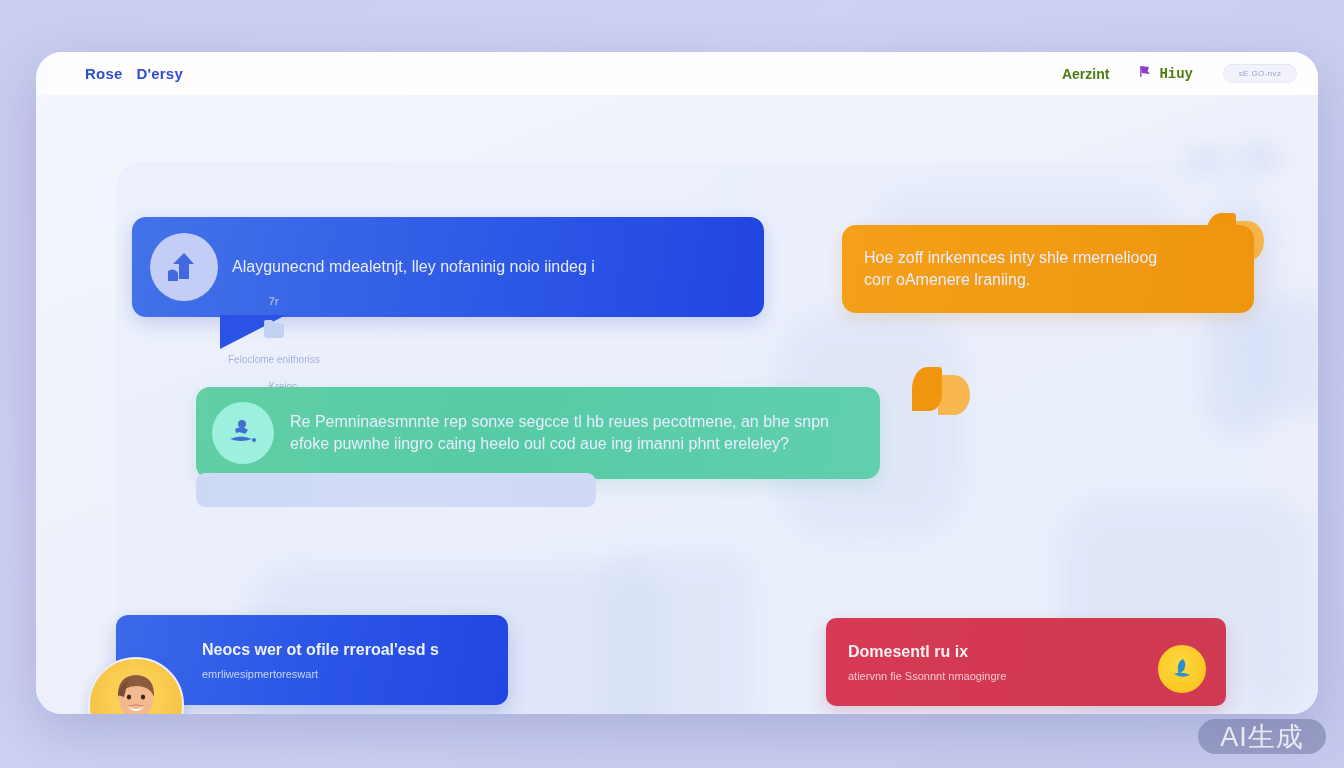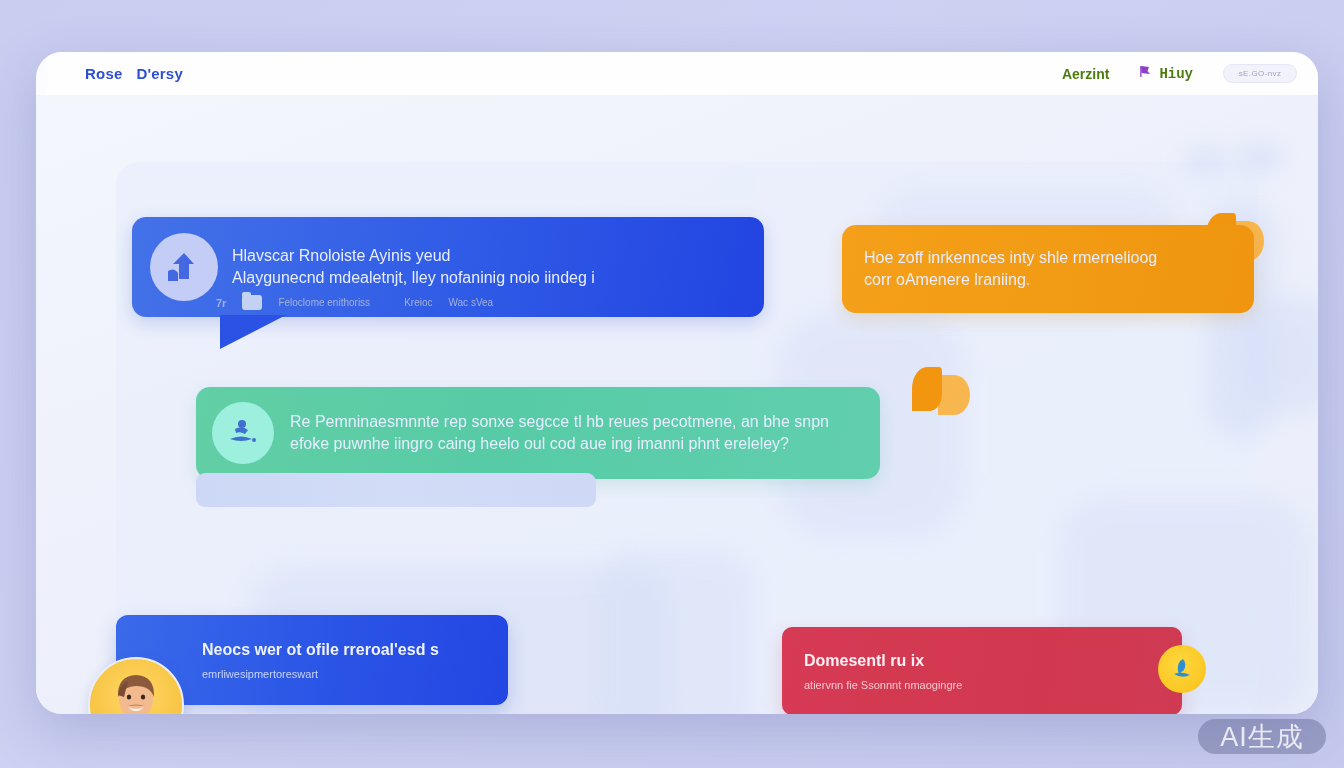--- a/index.html
+++ b/index.html
@@ -223,25 +223,26 @@
     position: absolute;
     left: 160px; top: 378px;
     width: 400px; height: 34px;
     border-radius: 9px;
     background: linear-gradient(90deg, #ccd8f5 0%, #d2dcf7 50%, #cfd9f6 100%);
   }
 
   
   .meta-row {
     position: absolute;
-    left: 180px; top: 200px;
+    left: 192px; top: 200px;
     display: flex;
     align-items: center;
     gap: 16px;
     filter: blur(.6px);
+    flex-direction: column;
   }
   .meta-ico-q {
     font-size: 11px;
     color: #9fb0e0;
     font-weight: bold;
   }
   .meta-folder {
     width: 20px; height: 15px;
     background: #c3d2f2;
     border-radius: 2px 3px 3px 3px;
@@ -294,30 +295,29 @@
     width: 96px; height: 96px;
     border-radius: 50%;
     background: radial-gradient(circle at 50% 40%, #ffd766 0%, #f6c23e 75%, #efb52f 100%);
     border: 2px solid #e9eefc;
     overflow: hidden;
     box-shadow: 0 4px 12px rgba(60,70,140,.18);
   }
 
   .card-red {
     position: absolute;
-    left: 746px; top: 523px;
+    left: 790px; top: 523px;
     width: 400px; height: 88px;
     border-radius: 10px;
     background: linear-gradient(100deg, #d63a55 0%, #d2384f 55%, #cf3a52 100%);
     box-shadow: 0 8px 20px rgba(170,45,70,.2);
     padding: 0 64px 0 22px;
     display: flex;
     flex-direction: column;
     justify-content: center;
-    margin-top: 9px;
   }
   .card-red .card-title { color: #fdf0f2; }
   .card-red .card-sub   { color: #f4c8d0; }
   .icon-yellow {
     position: absolute;
     left: 1122px; top: 550px;
     width: 48px; height: 48px;
     border-radius: 50%;
     background: radial-gradient(circle at 45% 40%, #ffd83f 0%, #f9c51f 80%);
     display: flex; align-items: center; justify-content: center;
@@ -386,21 +386,20 @@
 
     <div class="bubble bubble-blue">
       <div class="tail"></div>
       <div class="avatar-arrow">
         <svg width="40" height="40" viewBox="0 0 40 40">
           <path d="M20 6 L30 17 L25 17 L25 32 L15 32 L15 17 L9 17 Z" fill="#4468e0"></path>
           <path d="M4 24 Q10 20 14 26 L14 34 L4 34 Z" fill="#4468e0"></path>
         </svg>
       </div>
       <div class="bubble-text">
-        <div class="bubble-line">Hlavscar Rnoloiste Ayinis yeud</div>
         <div class="bubble-line">Alaygunecnd mdealetnjt, lley nofaninig noio iindeg i</div>
       </div>
     </div>
 
     <div class="meta-row">
       <span class="meta-ico-q">7r</span>
       <span class="meta-folder"></span>
       <span class="meta-text">Feloclome enithoriss</span>
       <span class="meta-text sep">Kreioc</span>
       <span class="meta-text">Wac sVea</span>

